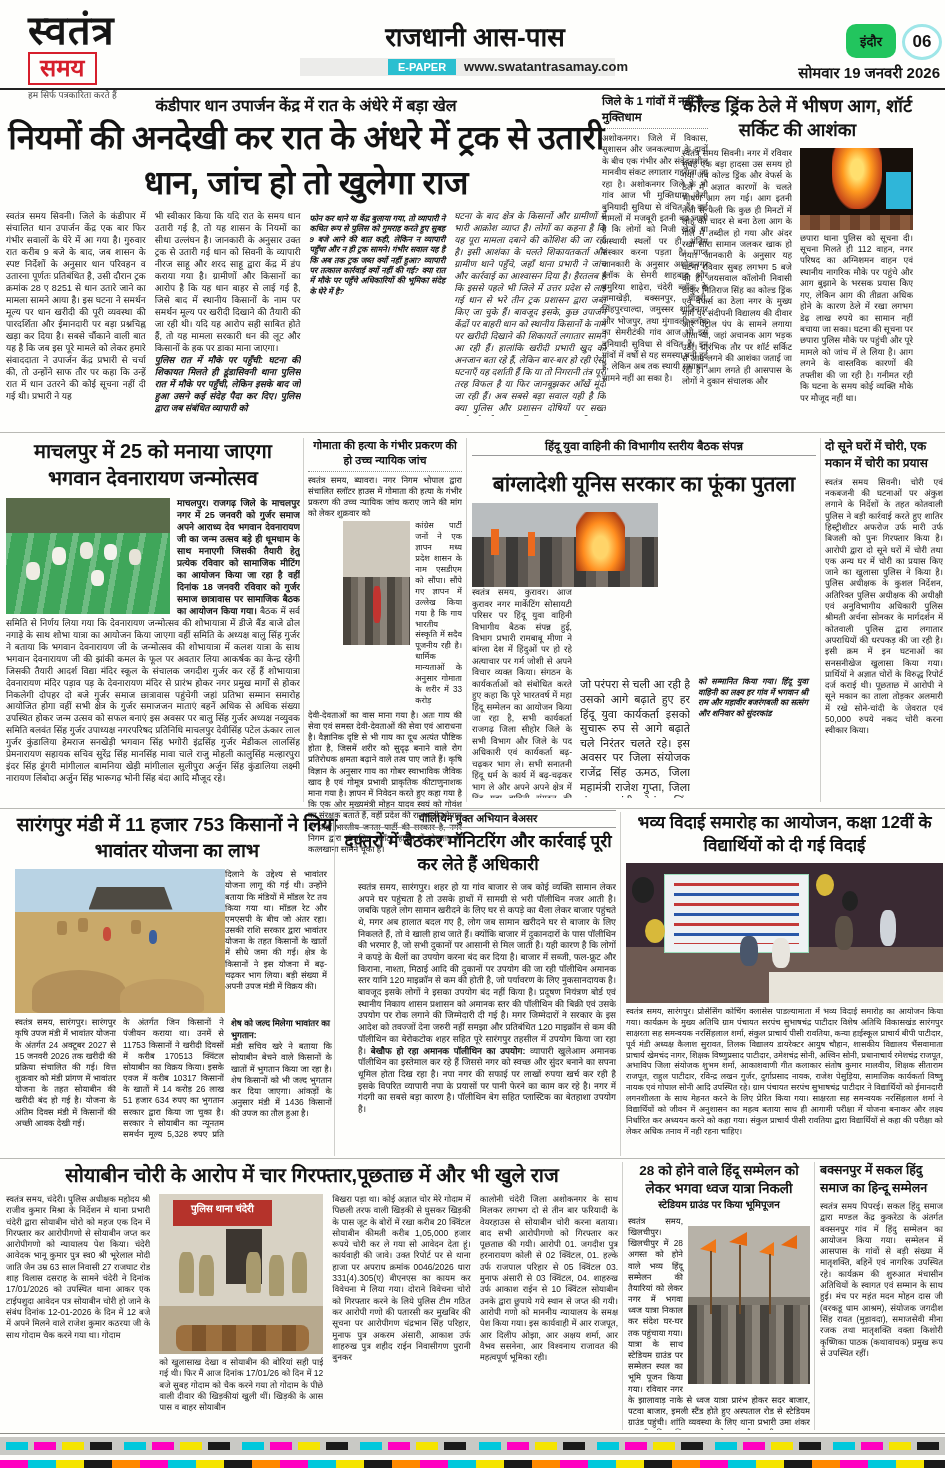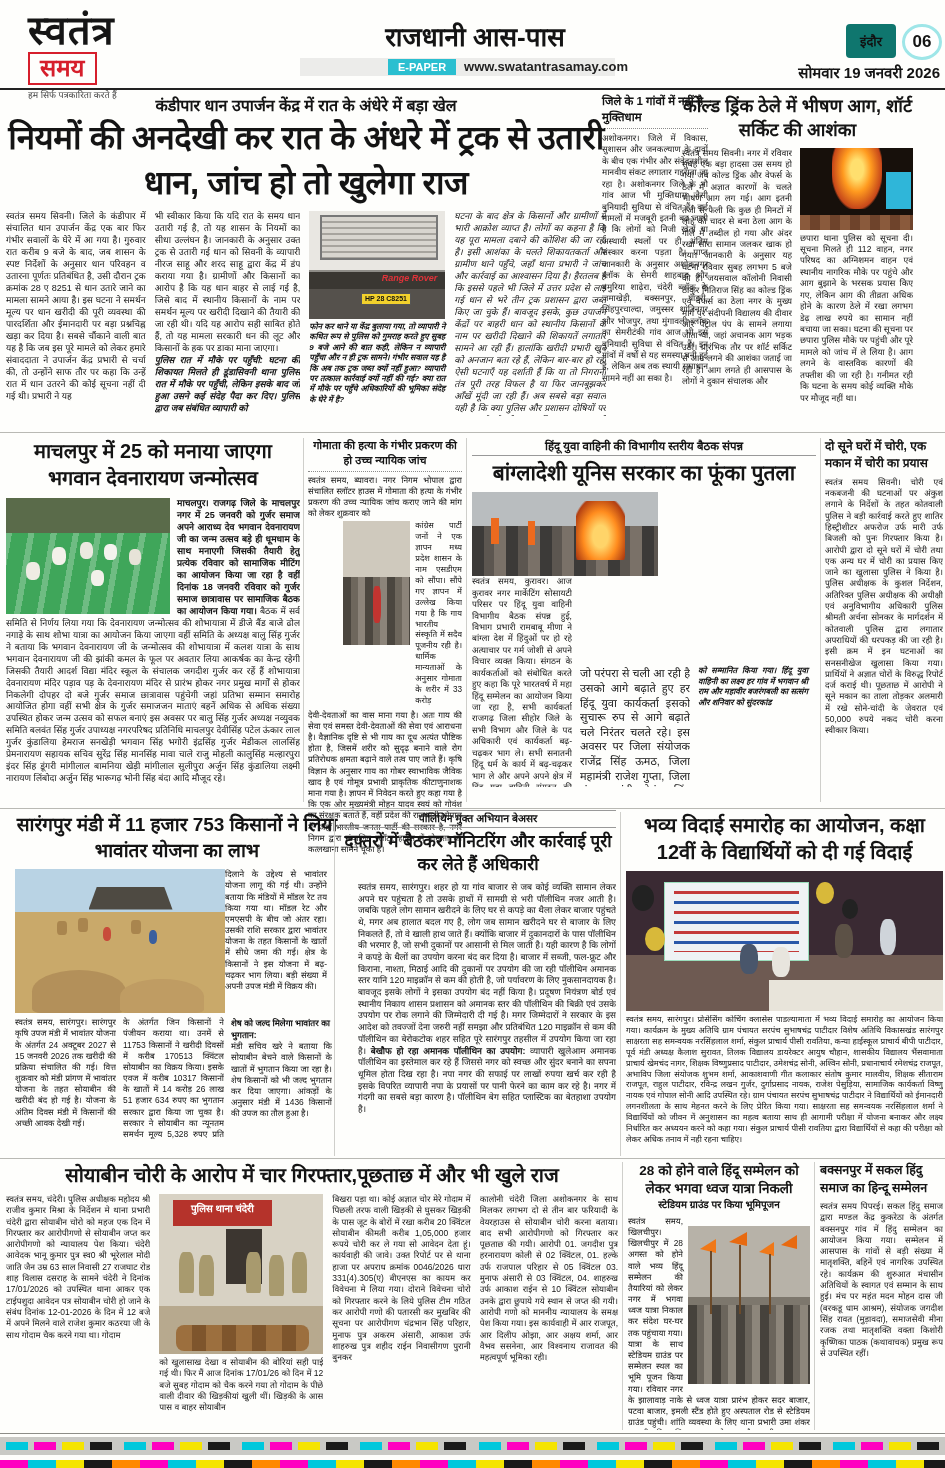--- a/index.html
+++ b/index.html
@@ -12,21 +12,21 @@
   .vrule{position:absolute;width:1px;background:#cfcfcb;}
   .hrule{position:absolute;height:1px;background:#b9b9b4;}
   
   .logo1{font-size:40px;font-weight:900;letter-spacing:1px;line-height:1.0;color:#151515;}
   .logo2{display:inline-block;margin-top:2px;padding:0 10px;border:2px solid #d61f2c;color:#d61f2c;
          font-size:24px;font-weight:900;line-height:1.2;}
   .tagline{font-size:9px;color:#444;margin-top:3px;}
   .section-title{font-size:26px;font-weight:800;text-align:center;}
   .epaper{background:#2bbfd0;color:#fff;font-size:11px;font-weight:bold;padding:2px 10px;display:inline-block;}
   .weburl{font-size:13px;font-weight:600;color:#222;margin-left:8px;}
-  .edition-badge{background:#0f766e;color:#111;font-size:13px;font-weight:800;padding:8px 14px;border-radius:4px;display:inline-block;}
+  .edition-badge{background:#22c55e;color:#111;font-size:13px;font-weight:800;padding:8px 14px;border-radius:10px;display:inline-block;}
   .pagenum{display:inline-block;width:34px;height:30px;line-height:30px;background:#fff;border:3px solid #9fe6e8;
            border-radius:50%;text-align:center;font-size:17px;font-weight:900;margin-left:6px;vertical-align:middle;}
   .dateline{font-size:15px;font-weight:800;}
   .mast-rule{position:absolute;left:0;top:88px;width:945px;height:2px;background:#222;}
   .gray-strip{position:absolute;left:300px;top:58px;width:315px;height:18px;background:#ececea;}
   
   .kicker-main{font-size:16px;font-weight:800;text-align:center;}
   .headline-main{font-size:33px;font-weight:900;line-height:1.35;text-align:center;letter-spacing:-0.5px;}
   .h-mid{font-weight:900;text-align:center;line-height:1.35;}
   .kicker-small{font-weight:800;text-align:center;border-bottom:1px solid #999;padding-bottom:2px;}
@@ -126,26 +126,20 @@
   <div class="abs" style="left:6px;top:94px;width:600px;height:336px;">
     <div class="kicker-main">कंडीपार धान उपार्जन केंद्र में रात के अंधेरे में बड़ा खेल</div>
     <div class="headline-main">नियमों की अनदेखी कर रात के अंधरे में ट्रक से उतारी धान, जांच हो तो खुलेगा राज</div>
     <div style="display:flex;gap:9px;margin-top:6px;height:205px;overflow:hidden;">
       <div class="bt" style="width:140px;">स्वतंत्र समय सिवनी। जिले के कंडीपार में संचालित धान उपार्जन केंद्र एक बार फिर गंभीर सवालों के घेरे में आ गया है। गुरुवार रात करीब 9 बजे के बाद, जब शासन के स्पष्ट निर्देशों के अनुसार धान परिवहन व उतारना पूर्णतः प्रतिबंधित है, उसी दौरान ट्रक क्रमांक 28 ए 8251 से धान उतारे जाने का मामला सामने आया है। इस घटना ने समर्थन मूल्य पर धान खरीदी की पूरी व्यवस्था की पारदर्शिता और ईमानदारी पर बड़ा प्रश्नचिह्न खड़ा कर दिया है। सबसे चौंकाने वाली बात यह है कि जब इस पूरे मामले को लेकर हमारे संवाददाता ने उपार्जन केंद्र प्रभारी से चर्चा की, तो उन्होंने साफ तौर पर कहा कि उन्हें रात में धान उतरने की कोई सूचना नहीं दी गई थी। प्रभारी ने यह</div>
       <div style="width:146px;overflow:hidden;">
         <div class="bt">भी स्वीकार किया कि यदि रात के समय धान उतारी गई है, तो यह शासन के नियमों का सीधा उल्लंघन है। जानकारी के अनुसार उक्त ट्रक से उतारी गई धान को सिवनी के व्यापारी नीरज साहू और शरद साहू द्वारा केंद्र में डंप कराया गया है। ग्रामीणों और किसानों का आरोप है कि यह धान बाहर से लाई गई है, जिसे बाद में स्थानीय किसानों के नाम पर समर्थन मूल्य पर खरीदी दिखाने की तैयारी की जा रही थी। यदि यह आरोप सही साबित होते हैं, तो यह मामला सरकारी धन की लूट और किसानों के हक पर डाका माना जाएगा।</div>
         <div class="bt it bold">पुलिस रात में मौके पर पहुँची: घटना की शिकायत मिलते ही डूंडासिवनी थाना पुलिस रात में मौके पर पहुँची, लेकिन इसके बाद जो हुआ उसने कई संदेह पैदा कर दिए। पुलिस द्वारा जब संबंधित व्यापारी को</div>
       </div>
       <div style="width:136px;">
-        <div class="ph ph-truck" style="width:136px;height:108px;">
-          <div class="truck-slats"></div>
-          <div class="truck-band"></div>
-          <div class="truck-brand">Range Rover</div>
-          <div class="plate">HP 28 C8251</div>
-        </div>
         <div class="cap cap-it" style="margin-top:3px;">फोन कर थाने या केंद्र बुलाया गया, तो व्यापारी ने कथित रूप से पुलिस को गुमराह करते हुए सुबह 9 बजे आने की बात कही, लेकिन न व्यापारी पहुँचा और न ही ट्रक सामने। गंभीर सवाल यह है कि अब तक ट्रक जब्त क्यों नहीं हुआ? व्यापारी पर तत्काल कार्रवाई क्यों नहीं की गई? क्या रात में मौके पर पहुँचे अधिकारियों की भूमिका संदेह के घेरे में है?</div>
       </div>
       <div class="bt it" style="width:152px;">घटना के बाद क्षेत्र के किसानों और ग्रामीणों में भारी आक्रोश व्याप्त है। लोगों का कहना है कि यह पूरा मामला दबाने की कोशिश की जा रही है। इसी आशंका के चलते शिकायतकर्ता और ग्रामीण थाने पहुँचे, जहाँ थाना प्रभारी ने जांच और कार्रवाई का आश्वासन दिया है। हैरतलब है कि इससे पहले भी जिले में उत्तर प्रदेश से लाई गई धान से भरे तीन ट्रक प्रशासन द्वारा जब्त किए जा चुके हैं। बावजूद इसके, कुछ उपार्जन केंद्रों पर बाहरी धान को स्थानीय किसानों के नाम पर खरीदी दिखाने की शिकायतें लगातार सामने आ रही हैं। हालांकि खरीदी प्रभारी खुद को अनजान बता रहे हैं, लेकिन बार-बार हो रही ऐसी घटनाएँ यह दर्शाती हैं कि या तो निगरानी तंत्र पूरी तरह विफल है या फिर जानबूझकर आँखें मूंदी जा रही हैं। अब सबसे बड़ा सवाल यही है कि क्या पुलिस और प्रशासन दोषियों पर सख्त कार्रवाई करेगा? या फिर यह मामला भी अन्य मामलों की तरह फाइलों में दफन कर दिया जाएगा? पूरा कंडीपार क्षेत्र इस समय इस सवाल का जवाब जानने को बेताब है।</div>
     </div>
   </div>
 
   <div class="abs" style="left:602px;top:94px;width:106px;height:336px;">
     <div class="h-mid dotted-under" style="font-size:11.5px;text-align:left;">जिले के 1 गांवों में नहीं है मुक्तिधाम</div>
     <div class="bt" style="margin-top:4px;height:300px;font-size:8.6px;">अशोकनगर। जिले में विकास, सुशासन और जनकल्याण के दावों के बीच एक गंभीर और संवेदनशील मानवीय संकट लगातार गहराता जा रहा है। अशोकनगर जिले के नौ गांव आज भी मुक्तिधाम जैसी बुनियादी सुविधा से वंचित हैं। कई मामलों में मजबूरी इतनी बढ़ जाती है कि लोगों को निजी खेतों या अस्थायी स्थलों पर ही अंतिम संस्कार करना पड़ता है। प्राप्त जानकारी के अनुसार अशोकनगर ब्लॉक के सेमरी शाहबाद और बमुरिया शाढ़ेरा, चंदेरी ब्लॉक के जमाखेड़ी, बक्सनपुर, पांडरी, सिंहपुरचाल्दा, जमुस्सर शांतिनगर और भोजपुर, तथा मुंगावली ब्लॉक का सेमरीटंकी गांव आज भी इस बुनियादी सुविधा से वंचित हैं। इन गांवों में वर्षों से यह समस्या बनी हुई है, लेकिन अब तक स्थायी समाधान सामने नहीं आ सका है।</div>
   </div>
@@ -194,21 +188,21 @@
         <div class="red-fig"></div>
       </div>
       <div class="bt" style="width:61px;font-size:8.2px;">कांग्रेस पार्टी जनों ने एक ज्ञापन मध्य प्रदेश शासन के नाम एसडीएम को सौंपा। सौंपे गए ज्ञापन में उल्लेख किया गया है कि गाय भारतीय संस्कृति में सदैव पूजनीय रही है। धार्मिक मान्यताओं के अनुसार गोमाता के शरीर में 33 करोड़</div>
     </div>
     <div class="bt" style="margin-top:3px;height:150px;font-size:8.4px;">देवी-देवताओं का वास माना गया है। अतः गाय की सेवा एवं समस्त देवी-देवताओं की सेवा एवं आराधना है। वैज्ञानिक दृष्टि से भी गाय का दूध अत्यंत पौष्टिक होता है, जिसमें शरीर को सुदृढ़ बनाने वाले रोग प्रतिरोधक क्षमता बढ़ाने वाले तत्व पाए जाते हैं। कृषि विज्ञान के अनुसार गाय का गोबर स्वाभाविक जैविक खाद है एवं गोमूत्र प्रभावी प्राकृतिक कीटाणुनाशक माना गया है। ज्ञापन में निवेदन करते हुए कहा गया है कि एक ओर मुख्यमंत्री मोहन यादव स्वयं को गोवंश का संरक्षक बताते हैं, वहीं प्रदेश की राजधानी भोपाल में, जहाँ भारतीय जनता पार्टी की सरकार है, नगर निगम द्वारा संचालित स्लॉटर हाउस में गोमाता का कत्लखाना सामने चूका है।</div>
   </div>
   <div class="vrule" style="left:466px;top:438px;height:364px;"></div>
 
   <div class="abs" style="left:472px;top:438px;width:344px;height:364px;">
     <div class="kicker-small" style="font-size:11.5px;">हिंदू युवा वाहिनी की विभागीय स्तरीय बैठक संपन्न</div>
-    <div class="h-mid" style="font-size:21px;margin-top:3px;">बांग्लादेशी यूनिस सरकार का फूंका पुतला</div>
+    <div class="h-mid" style="font-size:21px;margin-top:14px;">बांग्लादेशी यूनिस सरकार का फूंका पुतला</div>
     <div style="position:relative;margin-top:5px;height:295px;overflow:hidden;">
       <div class="ph ph-effigy abs" style="right:0;top:0;width:186px;height:84px;">
         <div class="effigy-crowd"></div>
         <div class="effigy-flame"></div>
         <div class="saffron" style="left:10%;top:30%;width:8px;height:26px;"></div>
         <div class="saffron" style="left:30%;top:34%;width:7px;height:24px;"></div>
       </div>
       <div style="display:flex;gap:8px;">
         <div class="bt" style="width:100px;font-size:8.6px;">स्वतंत्र समय, कुरावर। आज कुरावर नगर मार्केटिंग सोसायटी परिसर पर हिंदू युवा वाहिनी विभागीय बैठक संपन्न हुई, विभाग प्रभारी रामबाबू मीणा ने बांग्ला देश में हिंदुओं पर हो रहे अत्याचार पर गर्म जोशी से अपने विचार व्यक्त किया। संगठन के कार्यकर्ताओं को संबोधित करते हुए कहा कि पूरे भारतवर्ष में महा हिंदू सम्मेलन का आयोजन किया जा रहा है, सभी कार्यकर्ता राजगढ़ जिला सीहोर जिले के सभी विभाग और जिले के पद अधिकारी एवं कार्यकर्ता बढ़-चढ़कर भाग ले। सभी सनातनी हिंदू धर्म के कार्य में बढ़-चढ़कर भाग ले और अपने अपने क्षेत्र में हिंदू युवा वाहिनी संगठन की इकाईयों के माध्यम से समाज को संगठित करें। हिंदू सनातनी धर्म के हर व्यक्ति को धार्मिकता से जोड़ने का कार्य करें। जिले के ग्रामीण क्षेत्रों में सुंदरकांड</div>
         <div style="width:110px;padding-top:90px;overflow:hidden;">
@@ -261,21 +255,21 @@
     <div class="h-mid" style="font-size:17px;margin-top:3px;">दफ्तरों में बैठकर मॉनिटरिंग और कार्रवाई पूरी कर लेते हैं अधिकारी</div>
     <div class="bt" style="margin-top:5px;height:262px;font-size:8.8px;margin-left:18px;">
       <span>स्वतंत्र समय, सारंगपुर। शहर हो या गांव बाजार से जब कोई व्यक्ति सामान लेकर अपने घर पहुंचता है तो उसके हाथों में सामग्री से भरी पॉलीथिन नजर आती है। जबकि पहले लोग सामान खरीदने के लिए घर से कपड़े का थैला लेकर बाजार पहुंचते थे, मगर अब हालात बदल गए है, लोग जब सामान खरीदने घर से बाजार के लिए निकलते हैं, तो वे खाली हाथ जाते हैं। क्योंकि बाजार में दुकानदारों के पास पॉलीथिन की भरमार है, जो सभी दुकानों पर आसानी से मिल जाती है। यही कारण है कि लोगों ने कपड़े के थैलों का उपयोग करना बंद कर दिया है। बाजार में सब्जी, फल-फ्रूट और किराना, नाश्ता, मिठाई आदि की दुकानों पर उपयोग की जा रही पॉलीथिन अमानक स्तर यानि 120 माइक्रॉन से कम की होती है, जो पर्यावरण के लिए नुकसानदायक है। बावजूद इसके लोगों ने इसका उपयोग बंद नहीं किया है। प्रदूषण नियंत्रण बोर्ड एवं स्थानीय निकाय शासन प्रशासन को अमानक स्तर की पॉलीथिन की बिक्री एवं उसके उपयोग पर रोक लगाने की जिम्मेदारी दी गई है। मगर जिम्मेदारों ने सरकार के इस आदेश को तवज्जों देना जरुरी नहीं समझा और प्रतिबंधित 120 माइक्रॉन से कम की पॉलीथिन का बेरोकटोक शहर सहित पूरे सारंगपुर तहसील में उपयोग किया जा रहा है।</span>
       <span class="bold">बेखौफ हो रहा अमानक पॉलीथिन का उपयोग:</span>
       <span>व्यापारी खुलेआम अमानक पॉलीथिन का इस्तेमाल कर रहे हैं जिससे नगर को स्वच्छ और सुंदर बनाने का सपना धूमिल होता दिख रहा है। नपा नगर की सफाई पर लाखों रुपया खर्च कर रही है इसके विपरित व्यापारी नपा के प्रयासों पर पानी फेरने का काम कर रहे है। नगर में गंदगी का सबसे बड़ा कारण है। पॉलीथिन बेग सहित प्लास्टिक का बेतहाशा उपयोग है।</span>
     </div>
   </div>
   <div class="vrule" style="left:620px;top:812px;height:344px;"></div>
 
   <div class="abs" style="left:626px;top:812px;width:317px;height:344px;">
-    <div class="h-mid" style="font-size:20px;">भव्य विदाई समारोह का आयोजन, कक्षा 12वीं के विद्यार्थियों को दी गई विदाई</div>
+    <div class="h-mid" style="font-size:17px;">भव्य विदाई समारोह का आयोजन, कक्षा 12वीं के विद्यार्थियों को दी गई विदाई</div>
     <div class="ph ph-vidai" style="width:317px;height:140px;margin-top:5px;">
       <div class="banner">
           <div class="banner-lines"></div>
         </div>
       <div class="balloon" style="left:2%;top:10%;width:22px;height:26px;background:#222;"></div>
       <div class="balloon" style="left:6%;top:40%;width:20px;height:24px;background:#d8b93a;"></div>
       <div class="balloon" style="left:60%;top:8%;width:18px;height:22px;background:#d8b93a;"></div>
       <div class="balloon" style="left:68%;top:20%;width:16px;height:20px;background:#222;"></div>
       <div class="cloth"></div>
       <div class="fig" style="width:18px;height:30px;background:#49566b;left:36%;top:52%;"></div>

